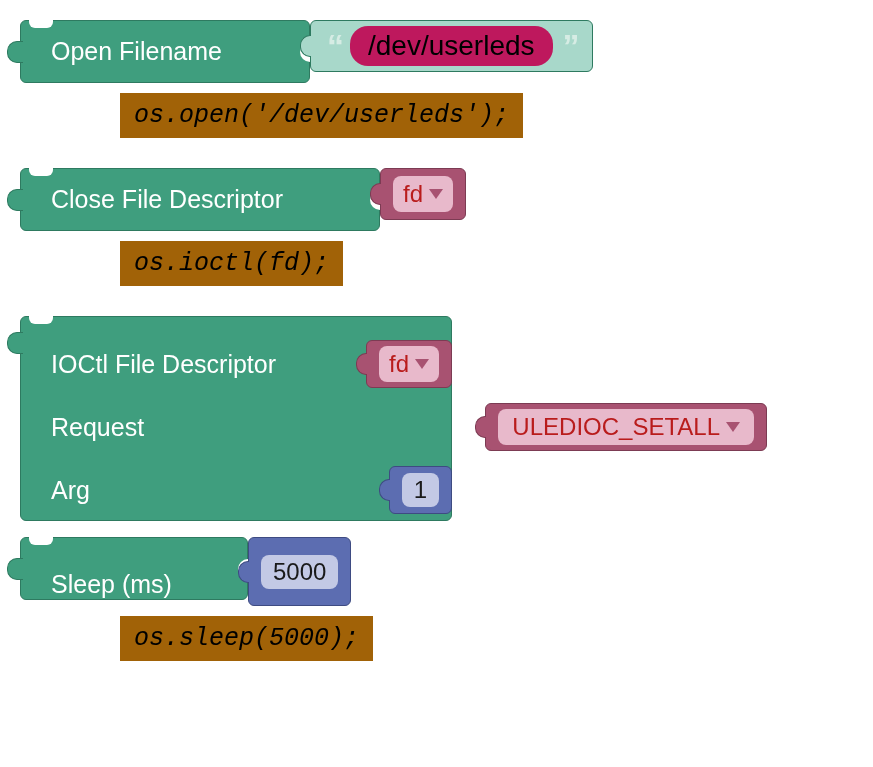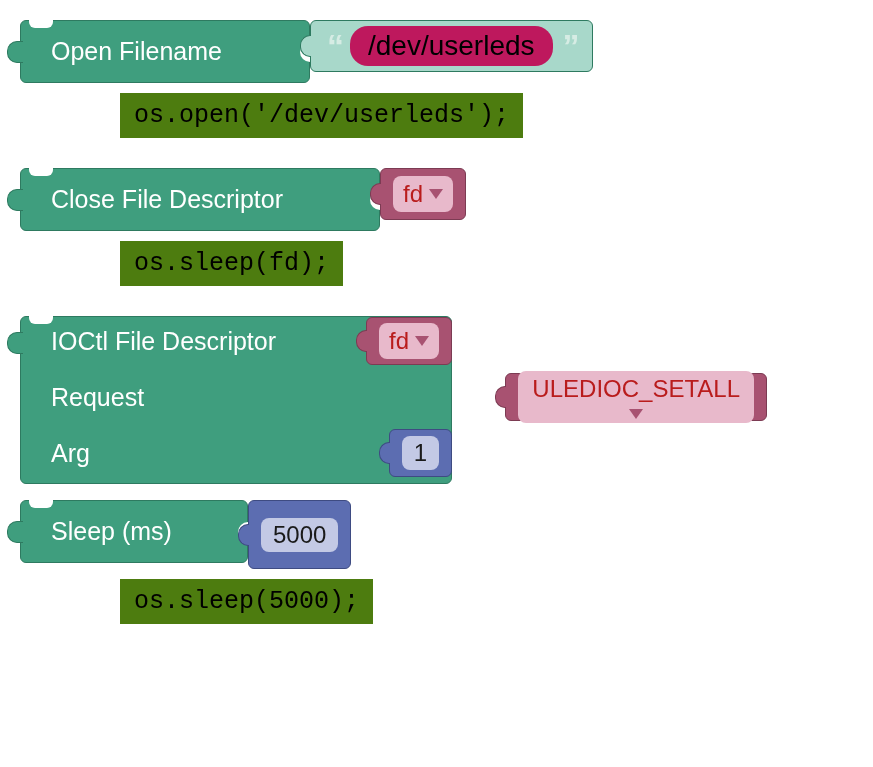--- a/index.html
+++ b/index.html
@@ -30,25 +30,25 @@
   height: 63px;
   position: relative;
 }
 .block-main-multi {
   background: #3f9e7e;
   border: 1.5px solid #2e7a60;
   border-radius: 6px;
   color: #fff;
   font-size: 25px;
   font-weight: 400;
-  padding: 0 14px 6px 30px;
+  padding: 23px 14px 6px 30px;
   position: relative;
   display: flex;
   flex-direction: column;
-  gap: 8px;
+  gap: 15px;
 }
 .notch-left {
   position: absolute;
   left: 8px;
   top: -1px;
   width: 24px;
   height: 8px;
   background: #fff;
   border-radius: 0 0 6px 6px;
 }
@@ -181,29 +181,30 @@
   border-radius: 10px 0 0 10px;
 }
 .number-pill {
   background: #c3c9e5;
   border-radius: 8px;
   padding: 3px 12px;
   font-size: 24px;
   color: #1a1a1a;
 }
 .code-output {
-  background: #4d7c0f;
+  background: #a16207;
   font-family: "SFMono-Regular", Consolas, "Liberation Mono", Menlo, monospace;
   font-size: 25px;
   color: #000;
   padding: 8px 14px;
   margin-left: 100px;
   display: inline-block;
   margin-top: 6px;
   margin-bottom: 14px;
+  font-style: italic;
 }
 .inline-attach-row {
   display: flex;
   align-items: center;
   height: 48px;
   position: relative;
 }
 .inline-label {
   flex: 1;
   padding-right: 14px;
@@ -251,21 +252,20 @@
   transform: translateY(-50%);
   width: 10px;
   height: 20px;
   background: #5c6db1;
   border: 1.5px solid #3e4b82;
   border-right: none;
   border-radius: 10px 0 0 10px;
 }
 .wide-dropdown {
   padding: 4px 14px;
-  flex-direction: column;
 }
 </style>
 </head>
 <body>
 
 <div class="block-group">
   <div class="block-row">
     <div class="block-main connector-right" style="width:290px;">
       <div class="notch-left"></div>
       <div class="puzzle-tab"></div>
@@ -287,21 +287,21 @@
       <div class="puzzle-tab"></div>
       <span>Close File Descriptor</span>
     </div>
     <div class="attach-dropdown">
       <div class="dropdown-pill">
         <span>fd</span>
         <span class="dropdown-arrow"></span>
       </div>
     </div>
   </div>
-  <div class="code-output">os.sleep(fd);</div>
+  <div class="code-output">os.ioctl(fd);</div>
 </div>
 
 <div class="block-group">
   <div class="block-main-multi" style="width:432px;">
     <div class="notch-left"></div>
     <div class="puzzle-tab" style="top:26px;"></div>
     <div class="inline-attach-row">
       <span class="inline-label">IOCtl File Descriptor</span>
       <div class="inline-attach-dropdown">
         <div class="dropdown-pill">
@@ -323,21 +323,21 @@
       <span class="inline-label">Arg</span>
       <div class="inline-attach-number">
         <span class="number-pill">1</span>
       </div>
     </div>
   </div>
 </div>
 
 <div class="block-group">
   <div class="block-row">
-    <div class="block-main connector-right" style="width:228px;">
+    <div class="block-main connector-right" style="width:228px;align-items:flex-end;">
       <div class="notch-left"></div>
       <div class="puzzle-tab"></div>
       <span>Sleep (ms)</span>
     </div>
     <div class="attach-number">
       <span class="number-pill">5000</span>
     </div>
   </div>
   <div class="code-output">os.sleep(5000);</div>
 </div>

